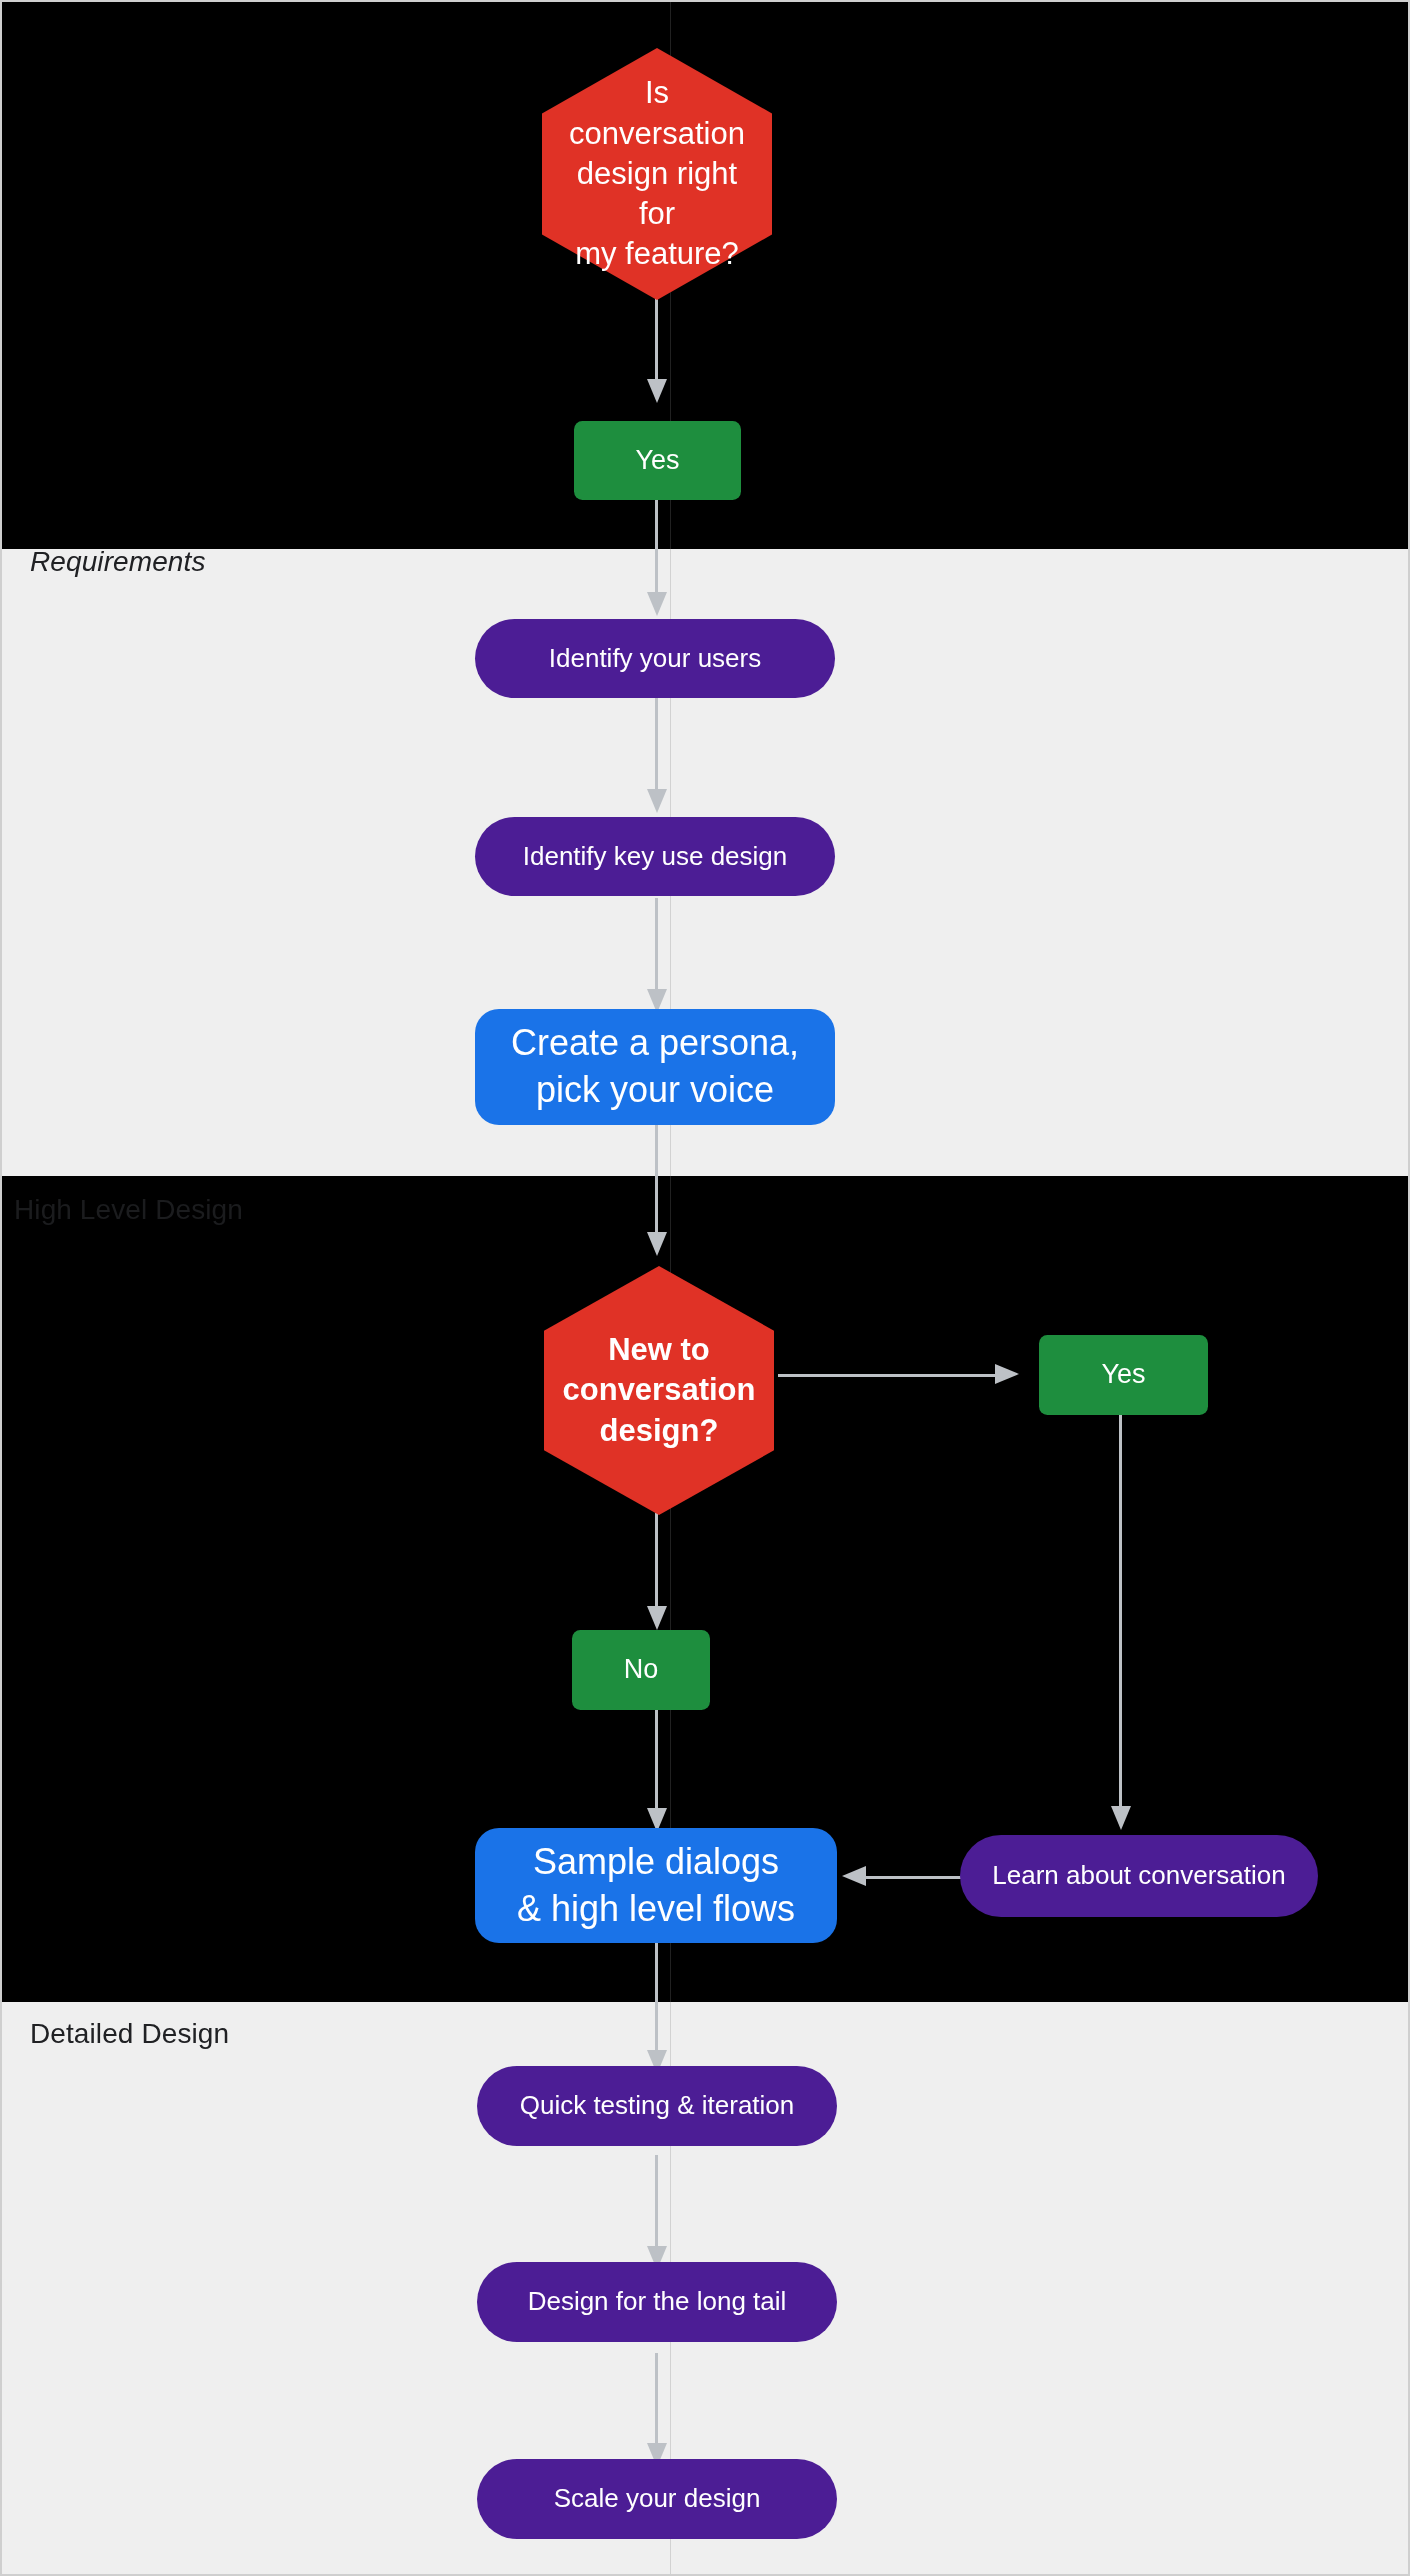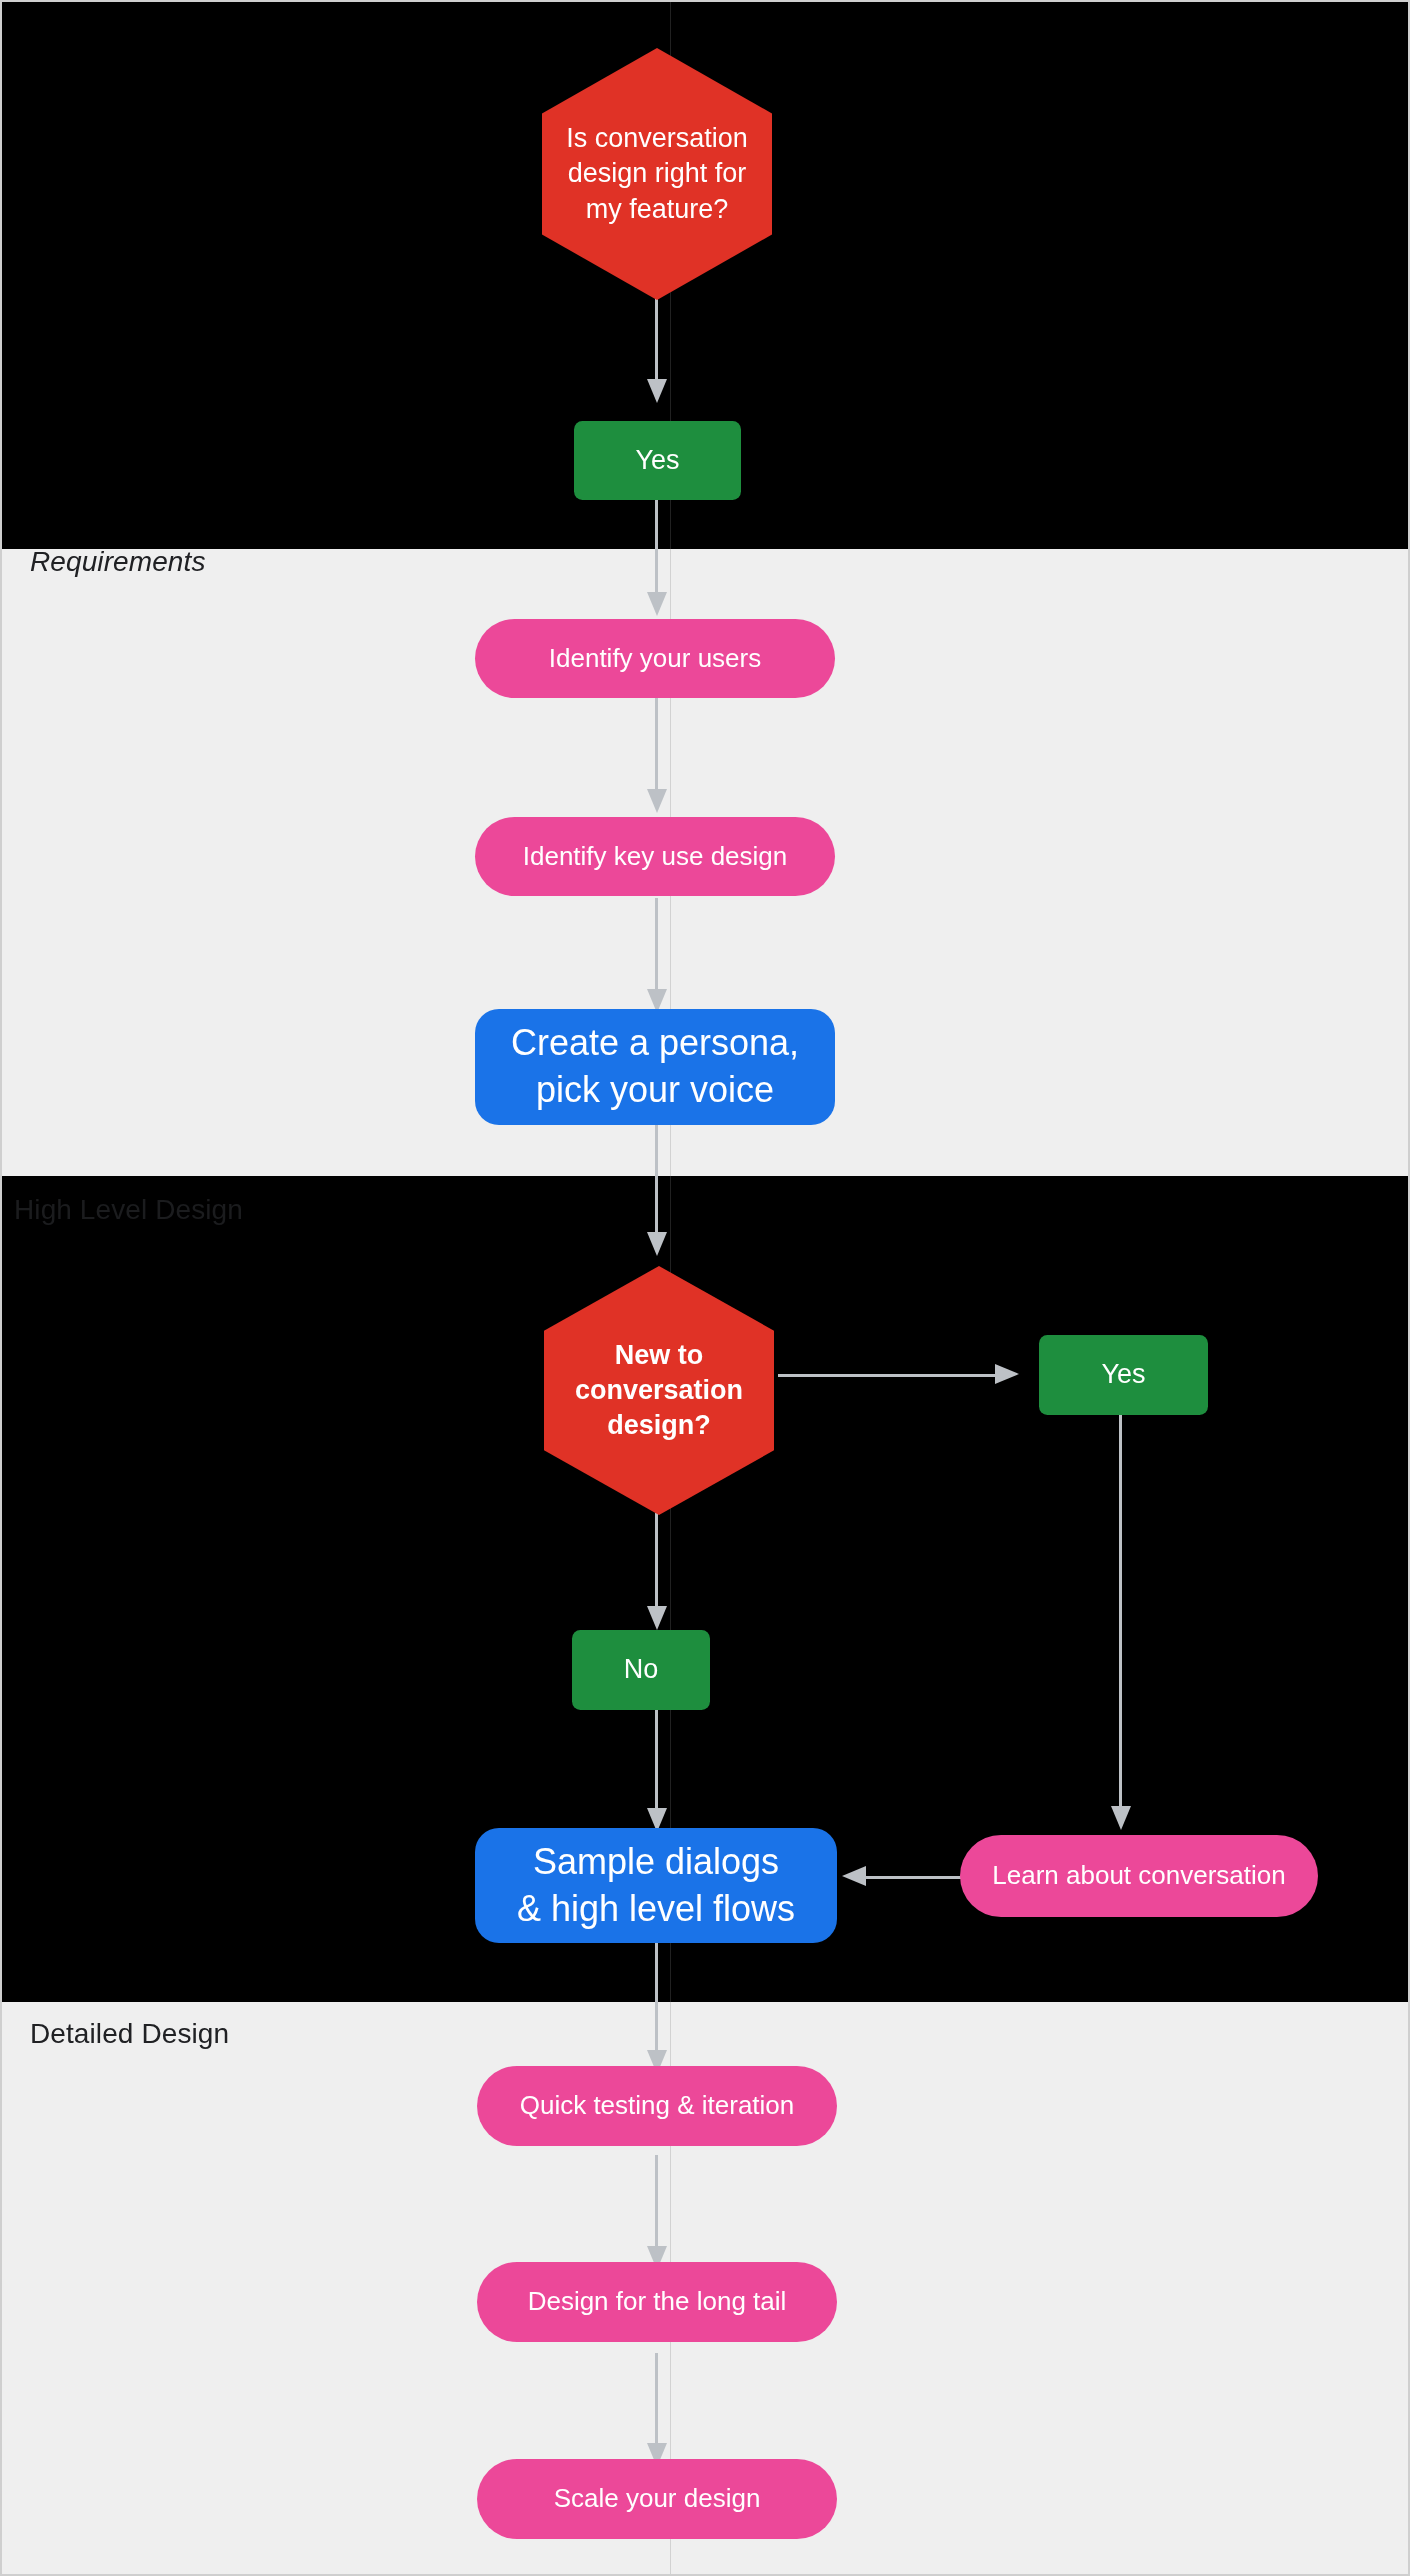--- a/index.html
+++ b/index.html
@@ -44,37 +44,37 @@
   .node{
     position:absolute;
     display:flex;align-items:center;justify-content:center;
     text-align:center;
     color:#ffffff;
     box-sizing:border-box;
     line-height:1.30;
   }
 
   .pill{
-    background:#ec4899;
+    background:#4c1d95;
     border-radius:927px;
     font-size:26px;
   }
   .rounded{
     background:#1a73e8;
     border-radius:24px;
     font-size:36px;
   }
   .green{
     background:#1e8e3e;
     border-radius:8.4px;
     font-size:27px;
   }
   .hex{
     background:transparent;
-    font-size:27px;
+    font-size:31px;
   }
   .hex .hex-shape{
     position:absolute;inset:0;
     background:#e03226;
     clip-path:polygon(50% 0%, 100% 26%, 100% 74%, 50% 100%, 0% 74%, 0% 26%);
   }
   .hex .hex-text{
     position:relative;z-index:2;
     padding:0 13px;
   }

